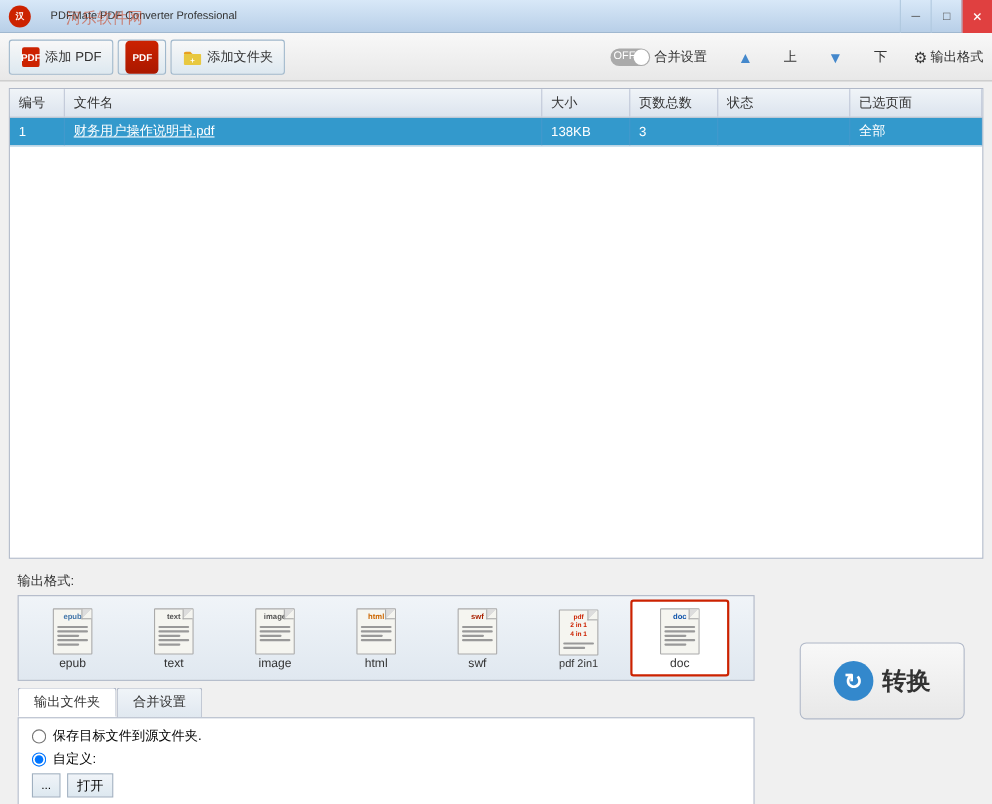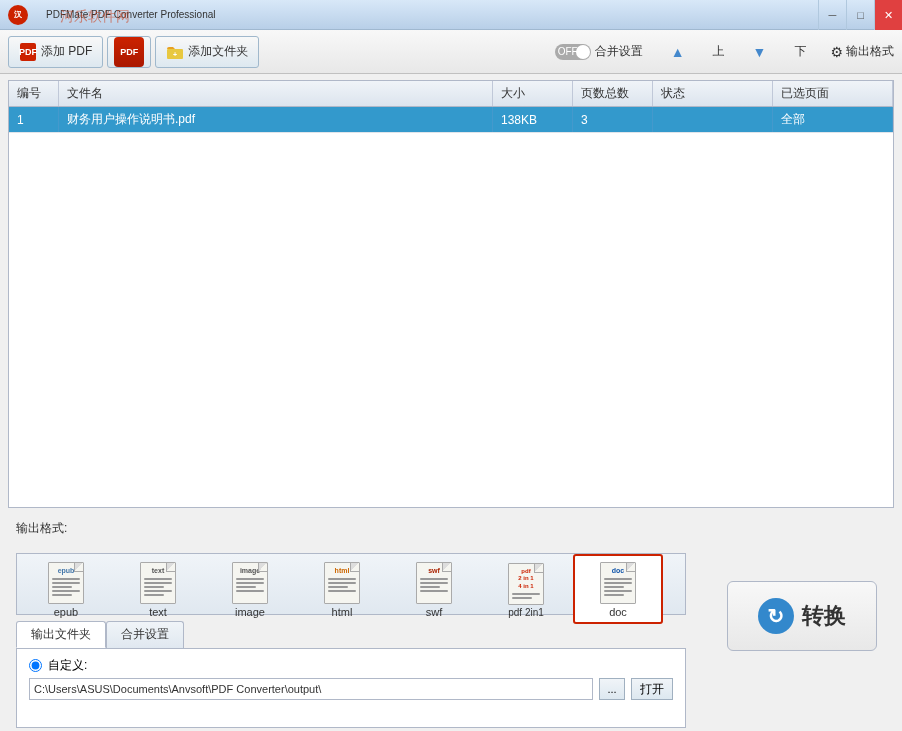--- a/index.html
+++ b/index.html
@@ -172,39 +172,41 @@
       font-size: 12px;
       color: #333;
       overflow: hidden;
       white-space: nowrap;
     }
     .table-row.selected .table-cell {
       border-right-color: #4499cc;
     }
     .file-name-link {
       color: #1a6aaa;
+      text-decoration: underline;
     }
     .table-row.selected .file-name-link {
       color: white;
     }
 
     
     .output-section {
       padding: 6px 8px 0 8px;
     }
     .output-label {
       font-size: 12px;
       color: #333;
-      margin-bottom: 16px;
+      margin-bottom: 4px;
     }
     .format-bar {
       display: flex;
       background: linear-gradient(to bottom, #f0f4f8, #e0e8f0);
       border: 1px solid #b0b8c8;
-      height: 62px;
+      height: 78px;
+      align-items: center;
       padding: 0 4px;
       gap: 2px;
     }
     .format-item {
       display: flex;
       flex-direction: column;
       align-items: center;
       justify-content: center;
       width: 90px;
       height: 70px;
@@ -608,26 +610,29 @@
         <div class="tab active">
           <span>输出文件夹</span>
         </div>
         <div class="tab">
           <span>合并设置</span>
         </div>
       </div>
       <div class="tab-content">
         <div class="radio-group">
           <label class="radio-item">
+            <input type="radio" name="save-path" style="">
+            <span>保存目标文件到源文件夹.</span>
+          </label>
+          <label class="radio-item">
             <input type="radio" name="save-path" checked="" style="">
             <span>自定义:</span>
           </label>
         </div>
         <div class="path-row">
-          <input type="text" class="path-input" value="C:\Users\ASUS\Documents\Anvsoft\PDF Converter\output\" style="">
           <button class="path-browse-btn">
             <span>...</span>
           </button>
           <button class="path-open-btn">
             <span>打开</span>
           </button>
         </div>
       </div>
     </div>
 

